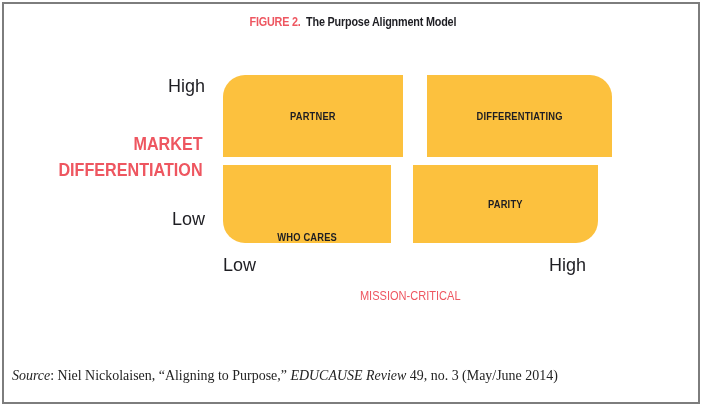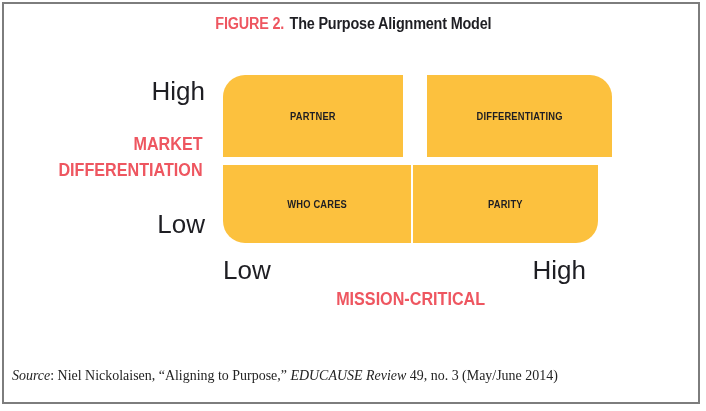--- a/index.html
+++ b/index.html
@@ -7,50 +7,50 @@
     width:706px;height:411px;position:relative;background:#ffffff;
     font-family:"Liberation Sans",sans-serif;overflow:hidden;
   }
   .frame{
     position:absolute;left:2px;top:2px;width:698px;height:402px;
     box-sizing:border-box;border:2px solid var(--border_gray,#7d7d7d);
     background:transparent;
   }
   .title{
     position:absolute;top:15px;left:0;width:706px;text-align:center;
-    font-weight:bold;font-size:16px;color:var(--text_dark,#1e1e23);
+    font-weight:bold;font-size:12px;color:var(--text_dark,#1e1e23);
     letter-spacing:-0.2px;white-space:nowrap;
   }
   .cx90{display:inline-block;transform:scaleX(0.90);transform-origin:center;}
   .cx85{display:inline-block;transform:scaleX(0.85);transform-origin:center;}
   .fig-label{color:var(--accent_red,#ee5660);margin-right:6px;}
   .cell{
     position:absolute;background:var(--quadrant_yellow,#fcc13e);
     display:flex;align-items:center;justify-content:center;
     color:var(--text_dark,#1e1e23);font-weight:bold;font-size:11px;
     letter-spacing:0.2px;
   }
   .tl{left:223px;top:75px;width:180px;height:82px;border-radius:22px 0 0 0;}
   .tr{left:427px;top:75px;width:185px;height:82px;border-radius:0 22px 0 0;}
-  .bl{left:223px;top:165px;width:188px;height:78px;border-radius:0 0 0 22px;}
+  .bl{left:223px;top:165px;width:168px;height:78px;border-radius:0 0 0 22px;align-items:flex-end;}
   .br{left:413px;top:165px;width:185px;height:78px;border-radius:0 0 22px 0;}
-  .ylab,.xlab{position:absolute;font-size:26px;color:var(--text_dark,#1e1e23);}
+  .ylab,.xlab{position:absolute;font-size:18px;color:var(--text_dark,#1e1e23);}
   .yhigh{right:501px;top:76px;}
   .ylow{right:501px;top:209px;}
   .xlow{left:223px;top:255px;}
   .xhigh{right:120px;top:255px;}
   .yaxis-title{
     position:absolute;right:503px;top:131px;text-align:right;
     font-weight:bold;font-size:19px;line-height:26px;
     color:var(--accent_red,#ee5660);
     transform:scaleX(0.85);transform-origin:right center;white-space:nowrap;
   }
   .xaxis-title{
     position:absolute;left:223px;top:288px;width:375px;text-align:center;
-    font-weight:bold;font-size:19px;color:var(--accent_red,#ee5660);
+    font-weight:normal;font-size:13px;color:var(--accent_red,#ee5660);
     white-space:nowrap;
   }
   .source{
     position:absolute;left:12px;top:367px;
     font-family:"Liberation Serif",serif;font-size:15px;color:#232323;
     transform:scaleX(0.93);transform-origin:left center;white-space:nowrap;
   }
   .ital{font-style:italic;}
 </style>
 </head>

